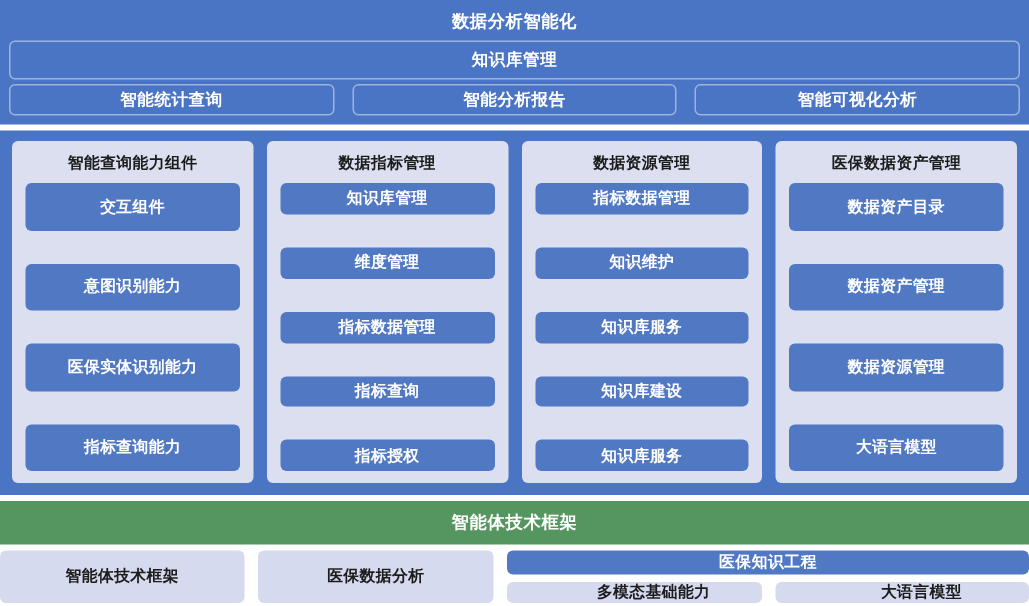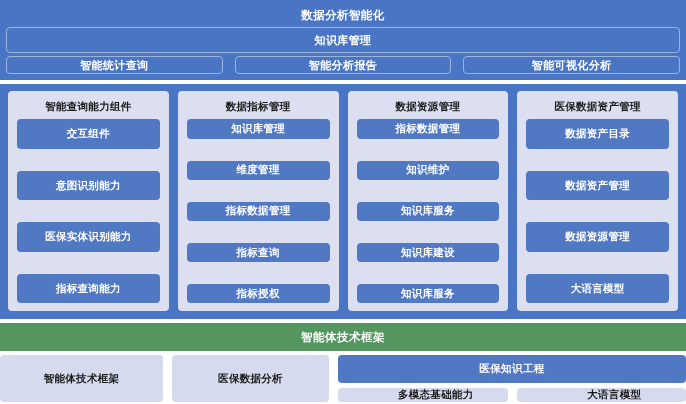--- a/index.html
+++ b/index.html
@@ -160,21 +160,21 @@
   .bottom-plain.w2 { width: 157px; }
   .bottom-group {
     flex: 1;
     display: flex;
     flex-direction: column;
     gap: 5px;
   }
   .bottom-group-header {
     background: #5178c3;
     border-radius: 4px;
-    height: 28px;
+    height: 16px;
     display: flex;
     align-items: center;
     justify-content: center;
     color: #ffffff;
     font-size: 10.5px;
     font-weight: bold;
     letter-spacing: 0.4px;
     box-sizing: border-box;
   }
   .bottom-group-row {

